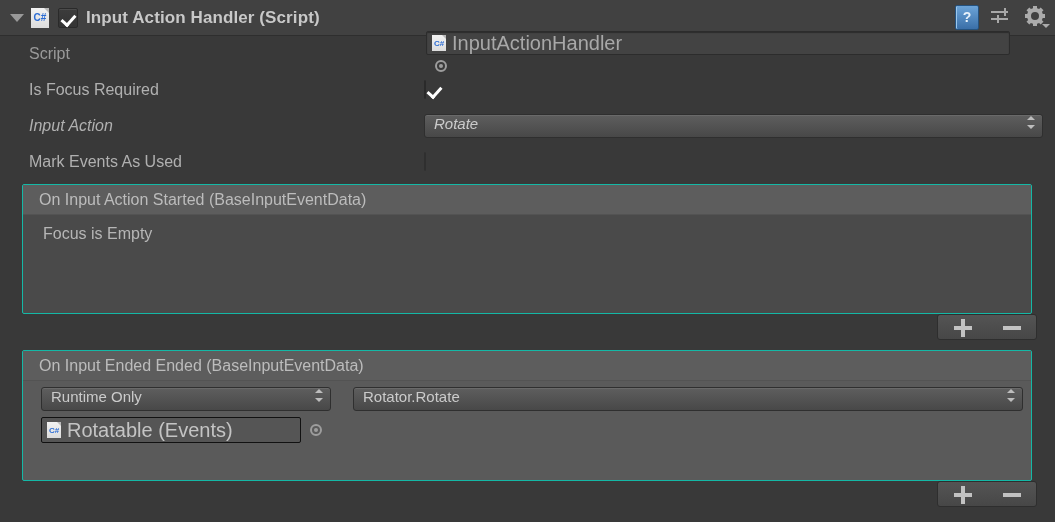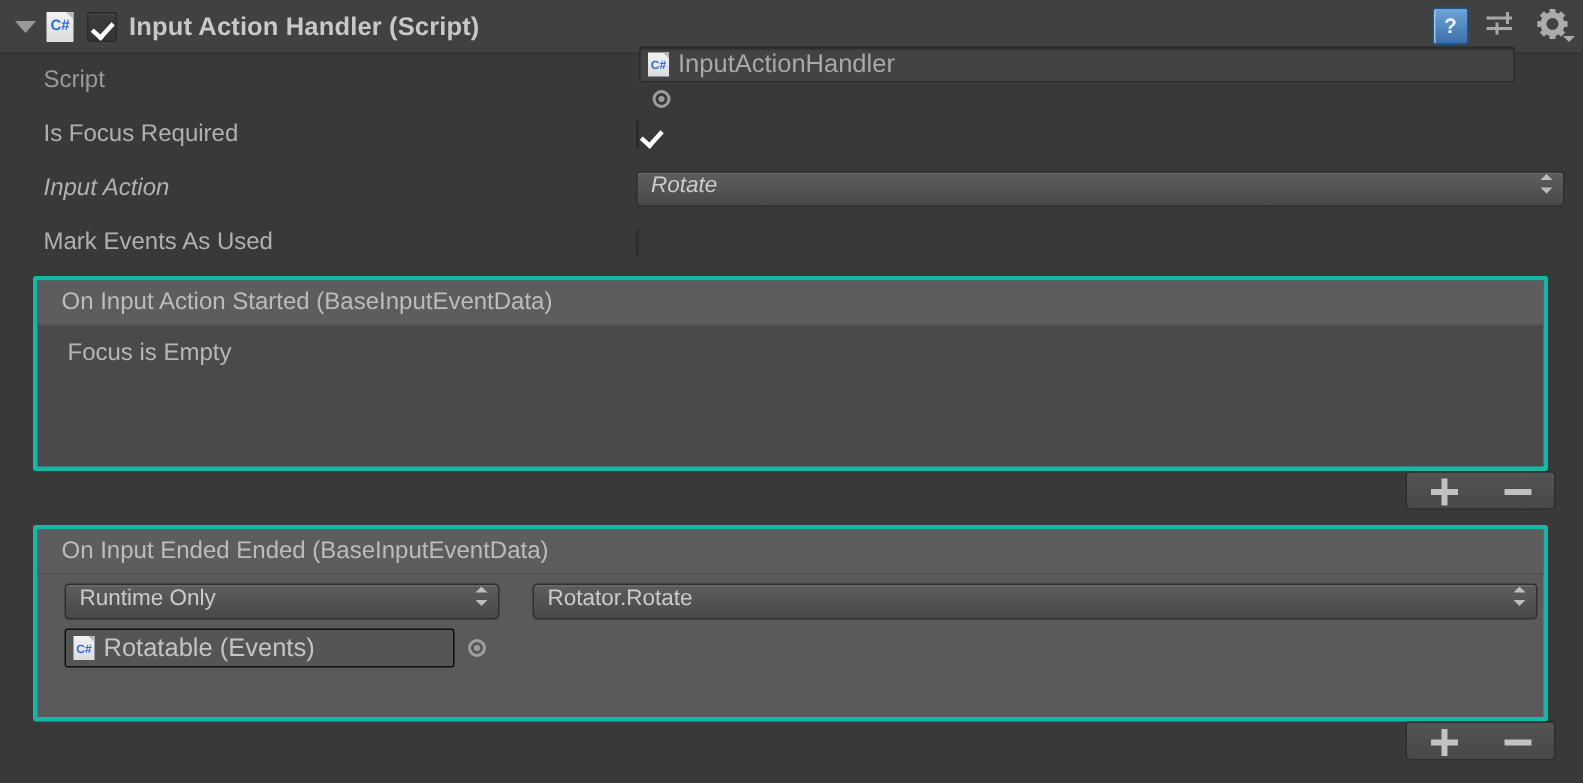--- a/index.html
+++ b/index.html
@@ -216,21 +216,21 @@
     height: 24px;
     background: #3e3e3e;
     border: 1px solid #2c2c2c;
     border-radius: 2px;
     box-sizing: border-box;
     padding-left: 5px;
     box-shadow: inset 0 1px 1px rgba(0,0,0,0.35);
   }
   .objfield .name {
     margin-left: 6px;
-    font-size: 17px;
+    font-size: 20px;
     color: #a8a8a8;
     white-space: nowrap;
     overflow: hidden;
   }
   .objfield.readonly { background: #434343; }
   .picker {
     width: 22px; height: 22px;
     position: relative;
     flex: none;
   }
@@ -283,21 +283,21 @@
   }
   .updown .up { top: 1px; border-bottom: 4px solid #bdbdbd; }
   .updown .dn { bottom: 1px; border-top: 4px solid #bdbdbd; }
 
   
   .evtbox {
     position: absolute;
     left: 22px;
     width: 1010px;
     background: #4a4a4a;
-    border: 3px solid #14b8a6;
+    border: 1px solid #14b8a6;
     border-radius: 2px;
     box-sizing: border-box;
   }
   .evtbox .bar {
     height: 30px;
     background: #5d5d5d;
     border-bottom: 1px solid #535353;
     display: flex;
     align-items: center;
     padding-left: 16px;

